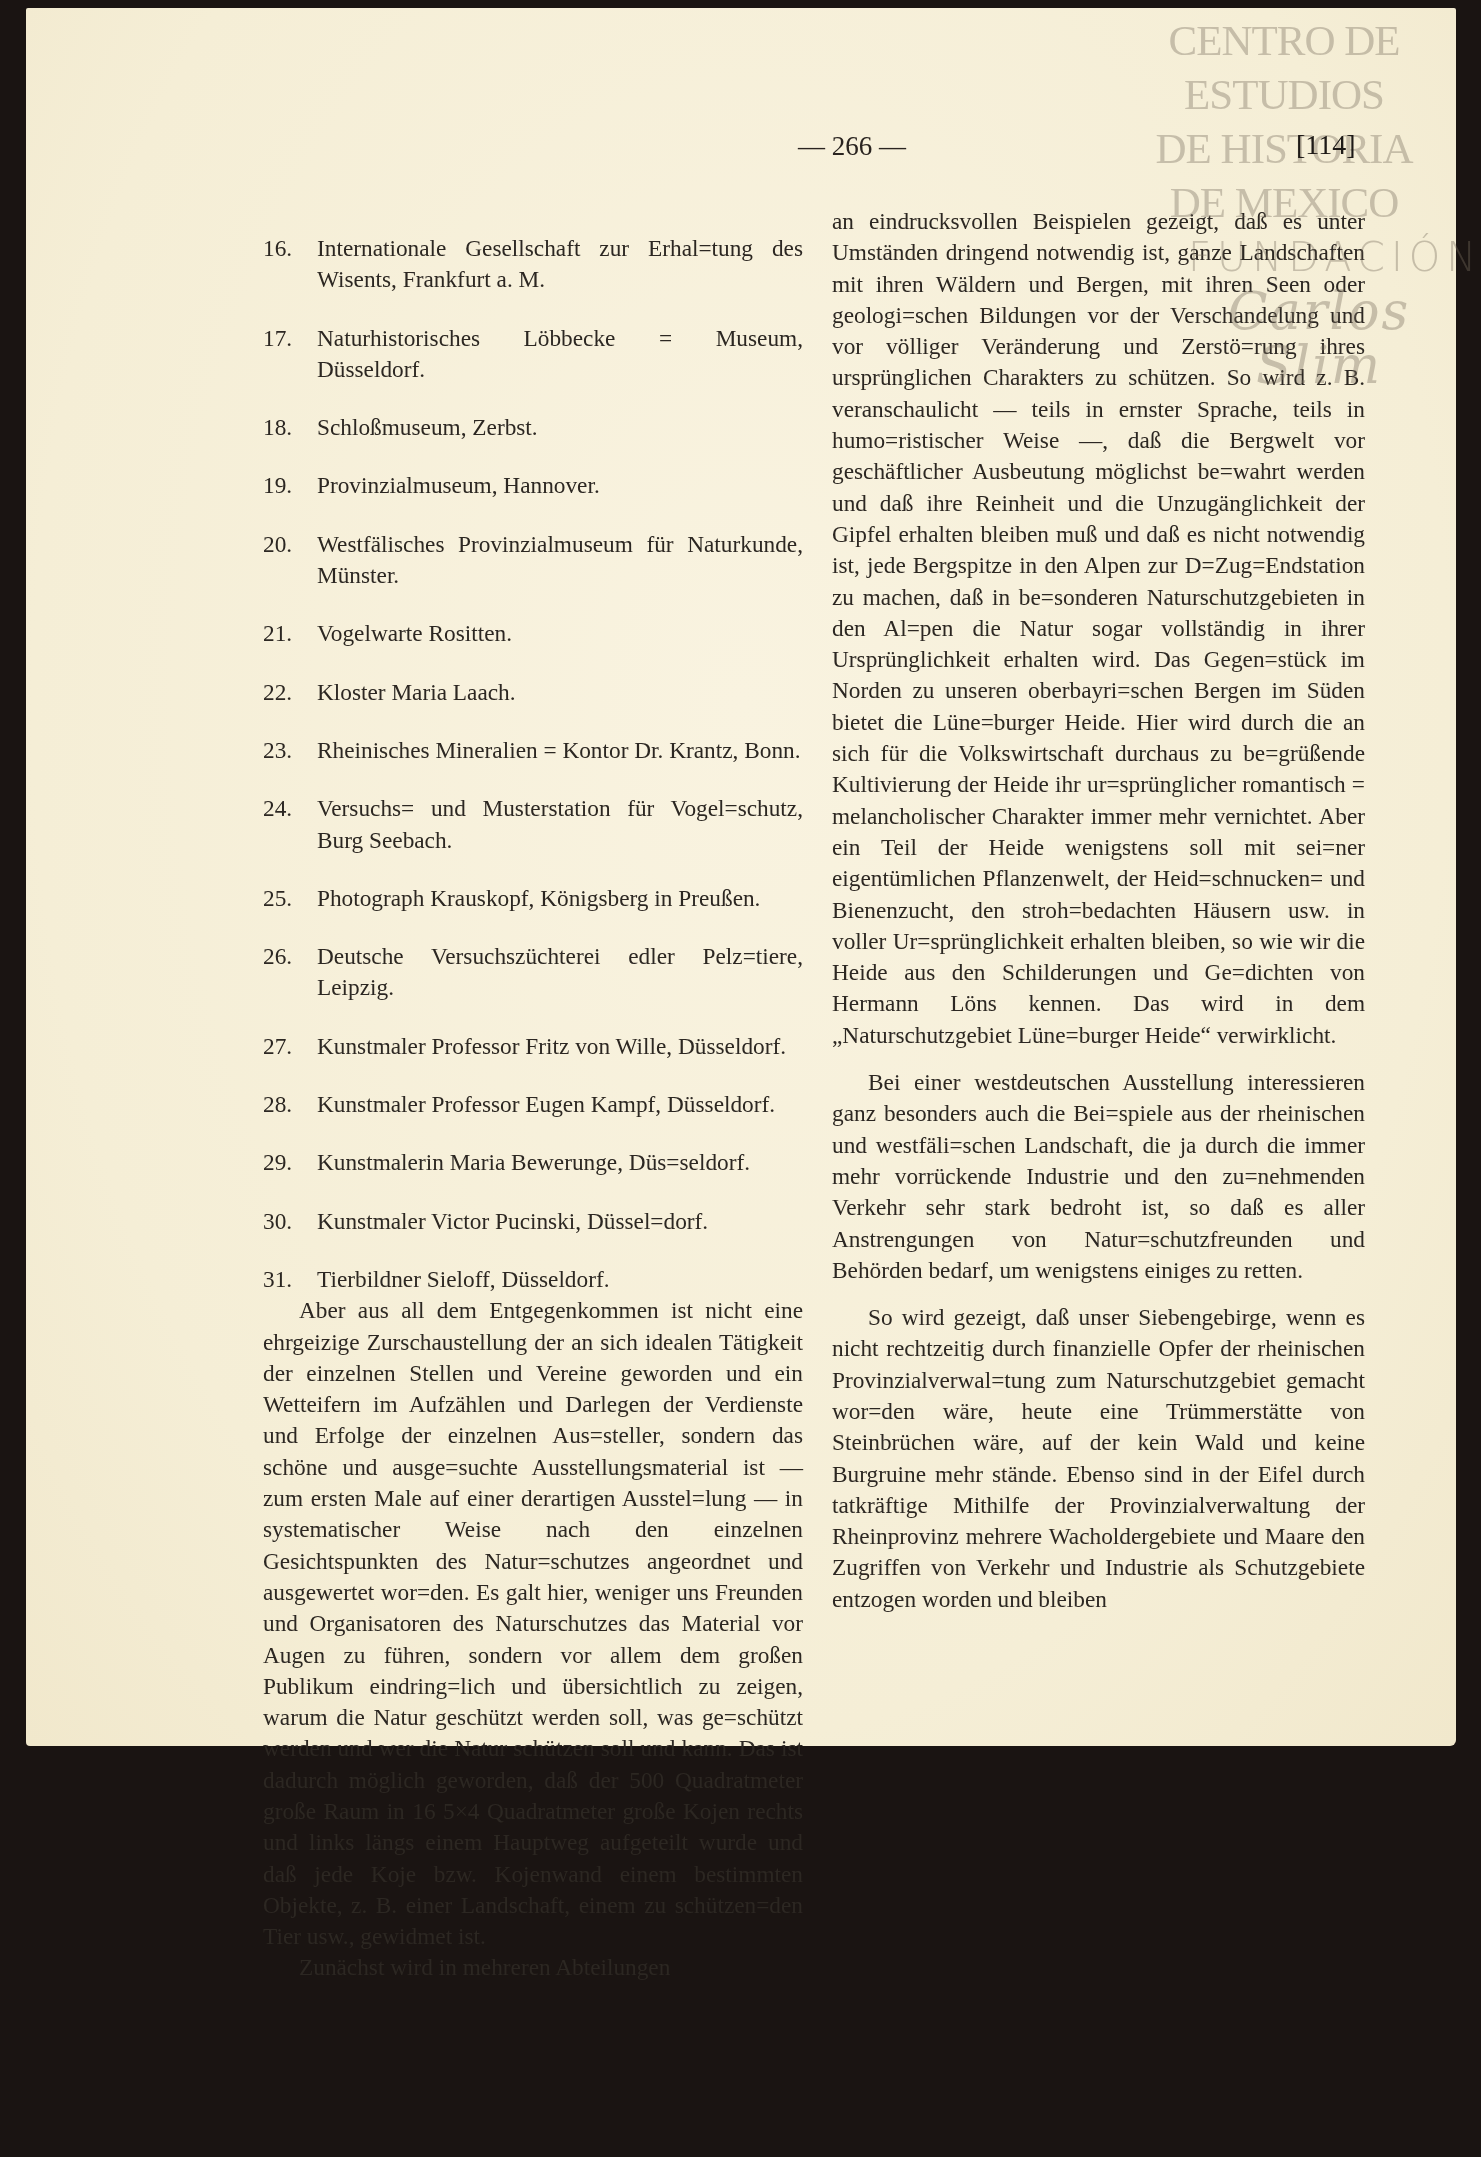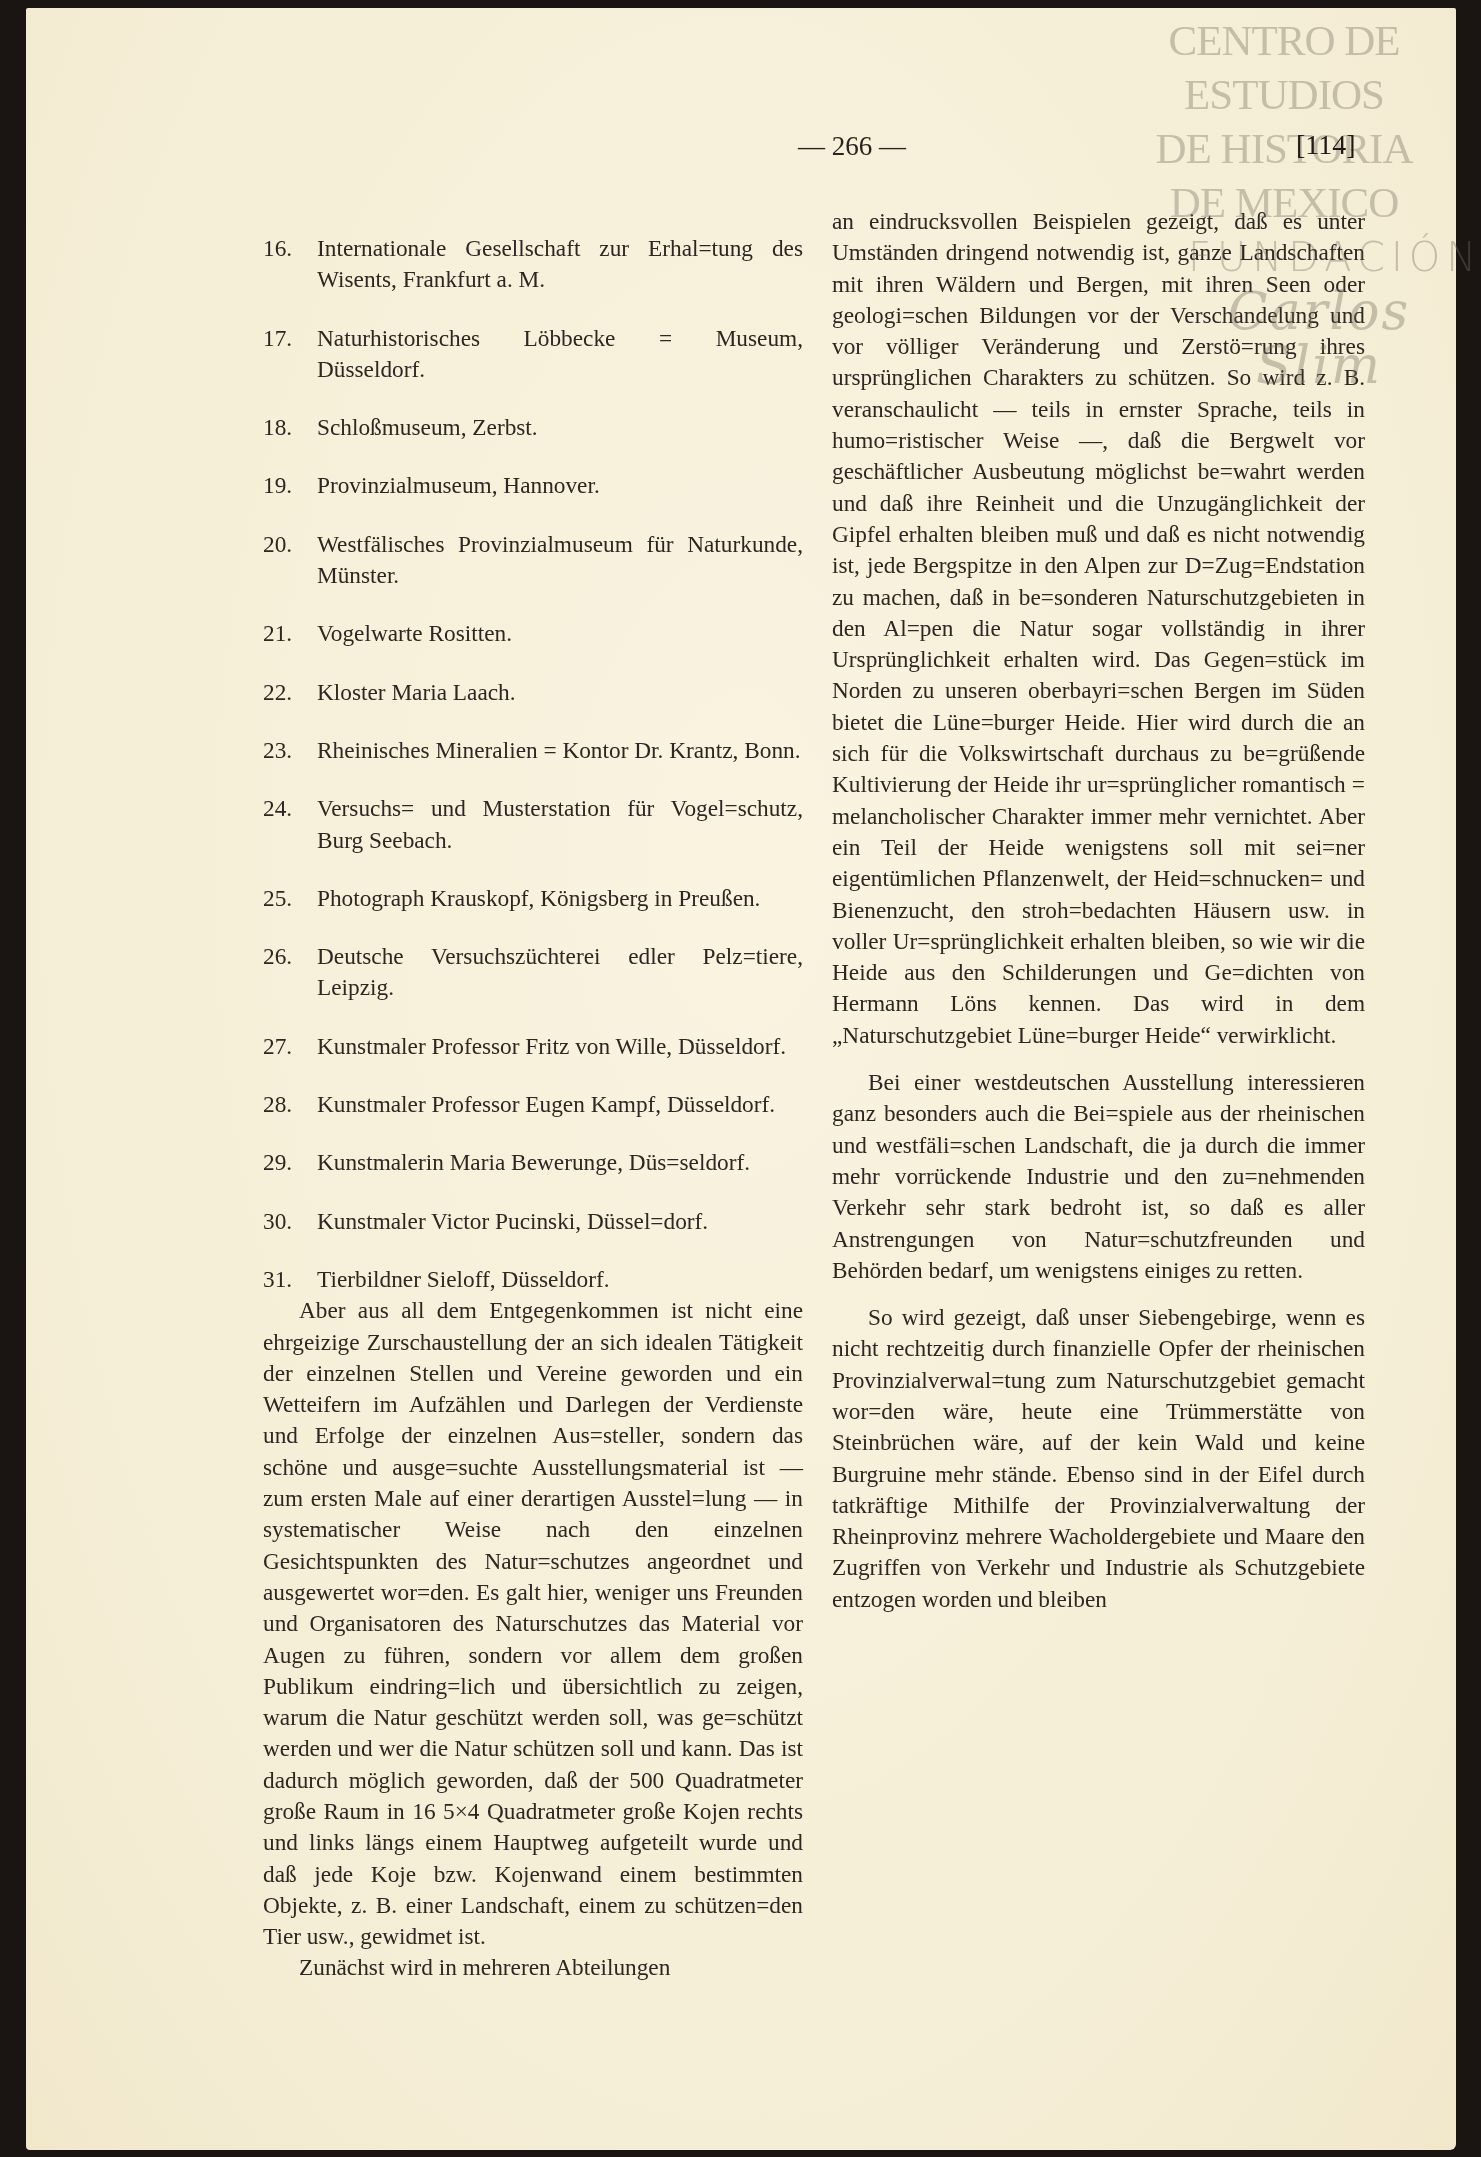--- a/index.html
+++ b/index.html
@@ -2,21 +2,21 @@
 <html><head>
 <meta charset="utf-8">
 <style>
   html, body { margin: 0; padding: 0; }
   body {
     width: 1481px; height: 2157px; position: relative; overflow: hidden;
     background: #1a1412;
     font-family: "Liberation Serif", "DejaVu Serif", serif;
   }
   .page {
-    position: absolute; left: 26px; top: 8px; width: 1430px; height: 2142px;
+    position: absolute; left: 26px; top: 8px; width: 1430px; height: 1738px;
     background: #f7f0da;
     background-image: radial-gradient(ellipse at 50% 40%, #f9f3e0 0%, #f5eed6 70%, #f1e8cc 100%);
     border-radius: 2px 2px 6px 4px;
   }
   .watermark {
     position: absolute; right: 22px; top: 6px; width: 300px;
     color: rgba(120,110,95,0.38); text-align: center;
     font-family: "Liberation Serif", serif; font-size: 43px; line-height: 54px;
     letter-spacing: -1px; pointer-events: none; z-index: 3;
   }

